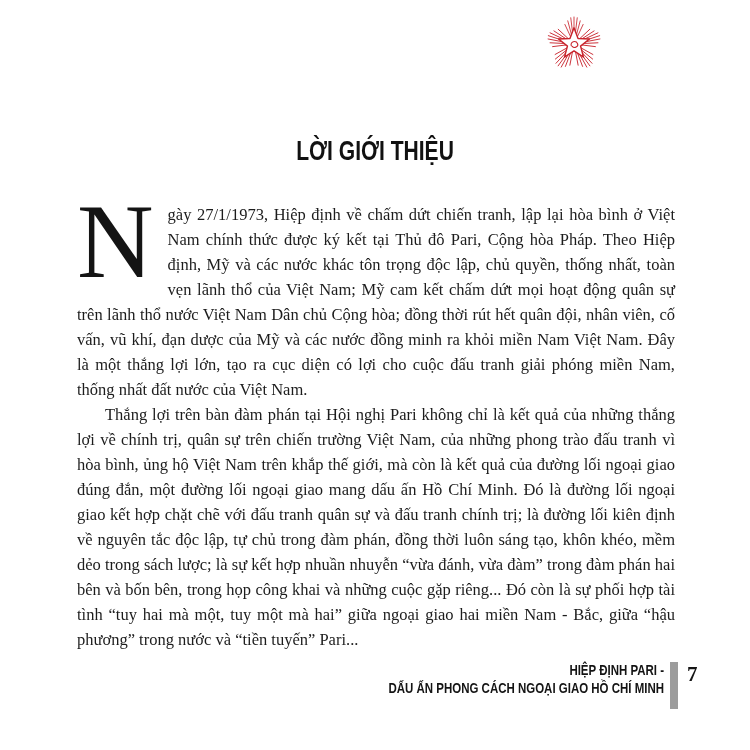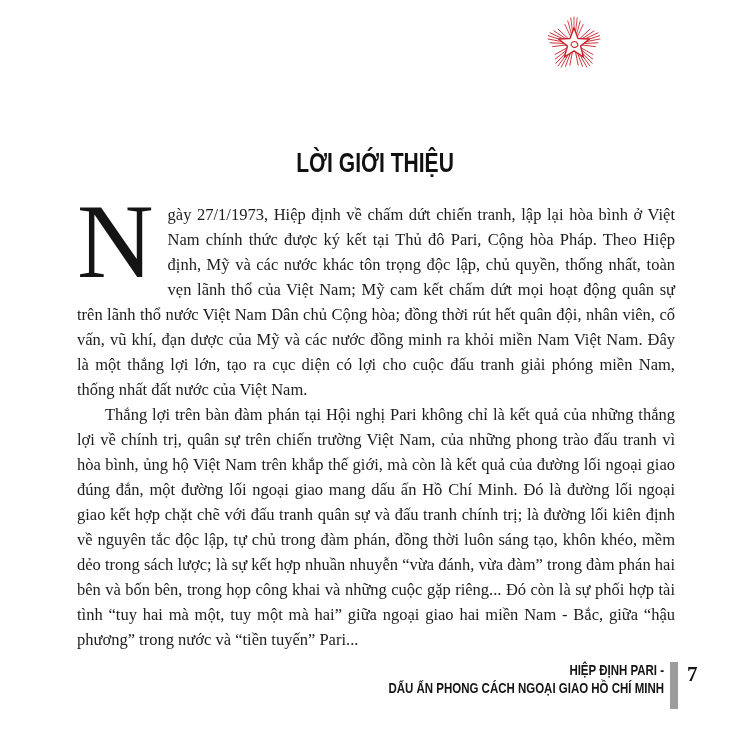--- a/index.html
+++ b/index.html
@@ -22,21 +22,20 @@
     top: 14px;
     width: 60px;
     height: 60px;
   }
   .title-wrap {
     position: absolute;
     left: 0;
     top: 136px;
     width: 750px;
     text-align: center;
-    margin-top: 12px;
   }
   .title-inner {
     display: inline-block;
     font-family: "Liberation Sans", sans-serif;
     font-weight: 700;
     font-size: 27px;
     letter-spacing: 0px;
     color: #111111;
     transform: scaleX(0.78);
     transform-origin: center;

